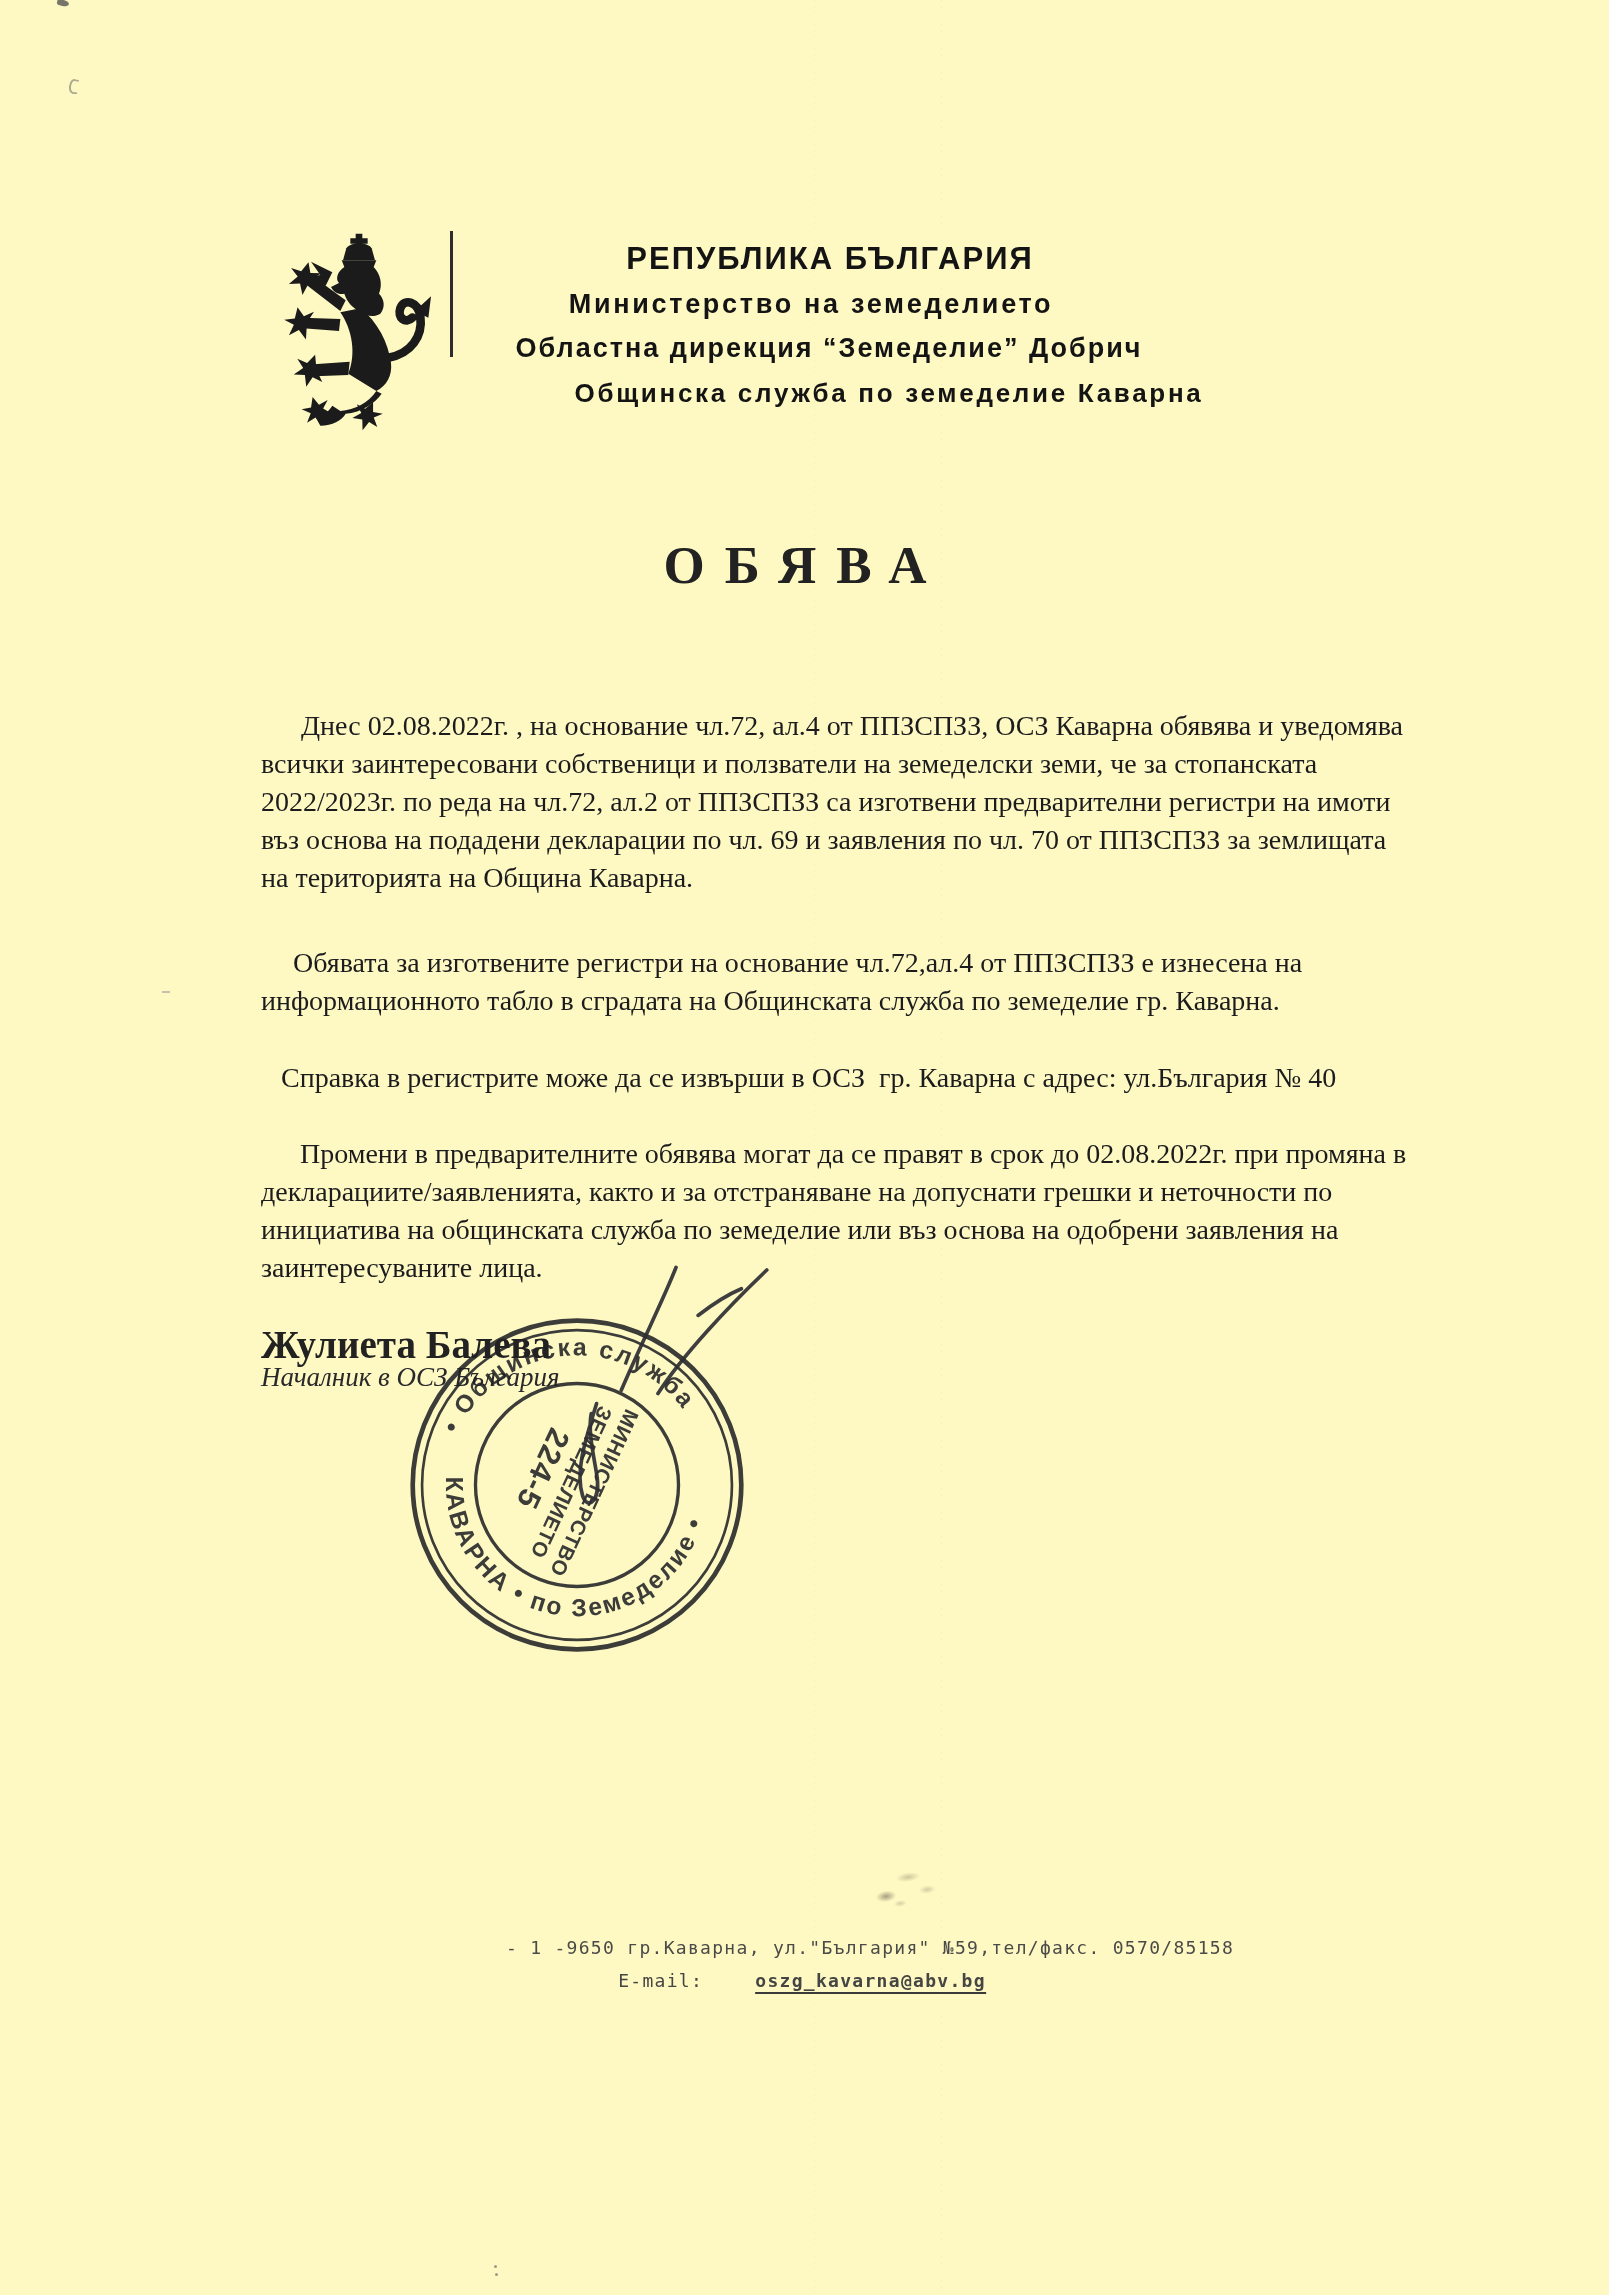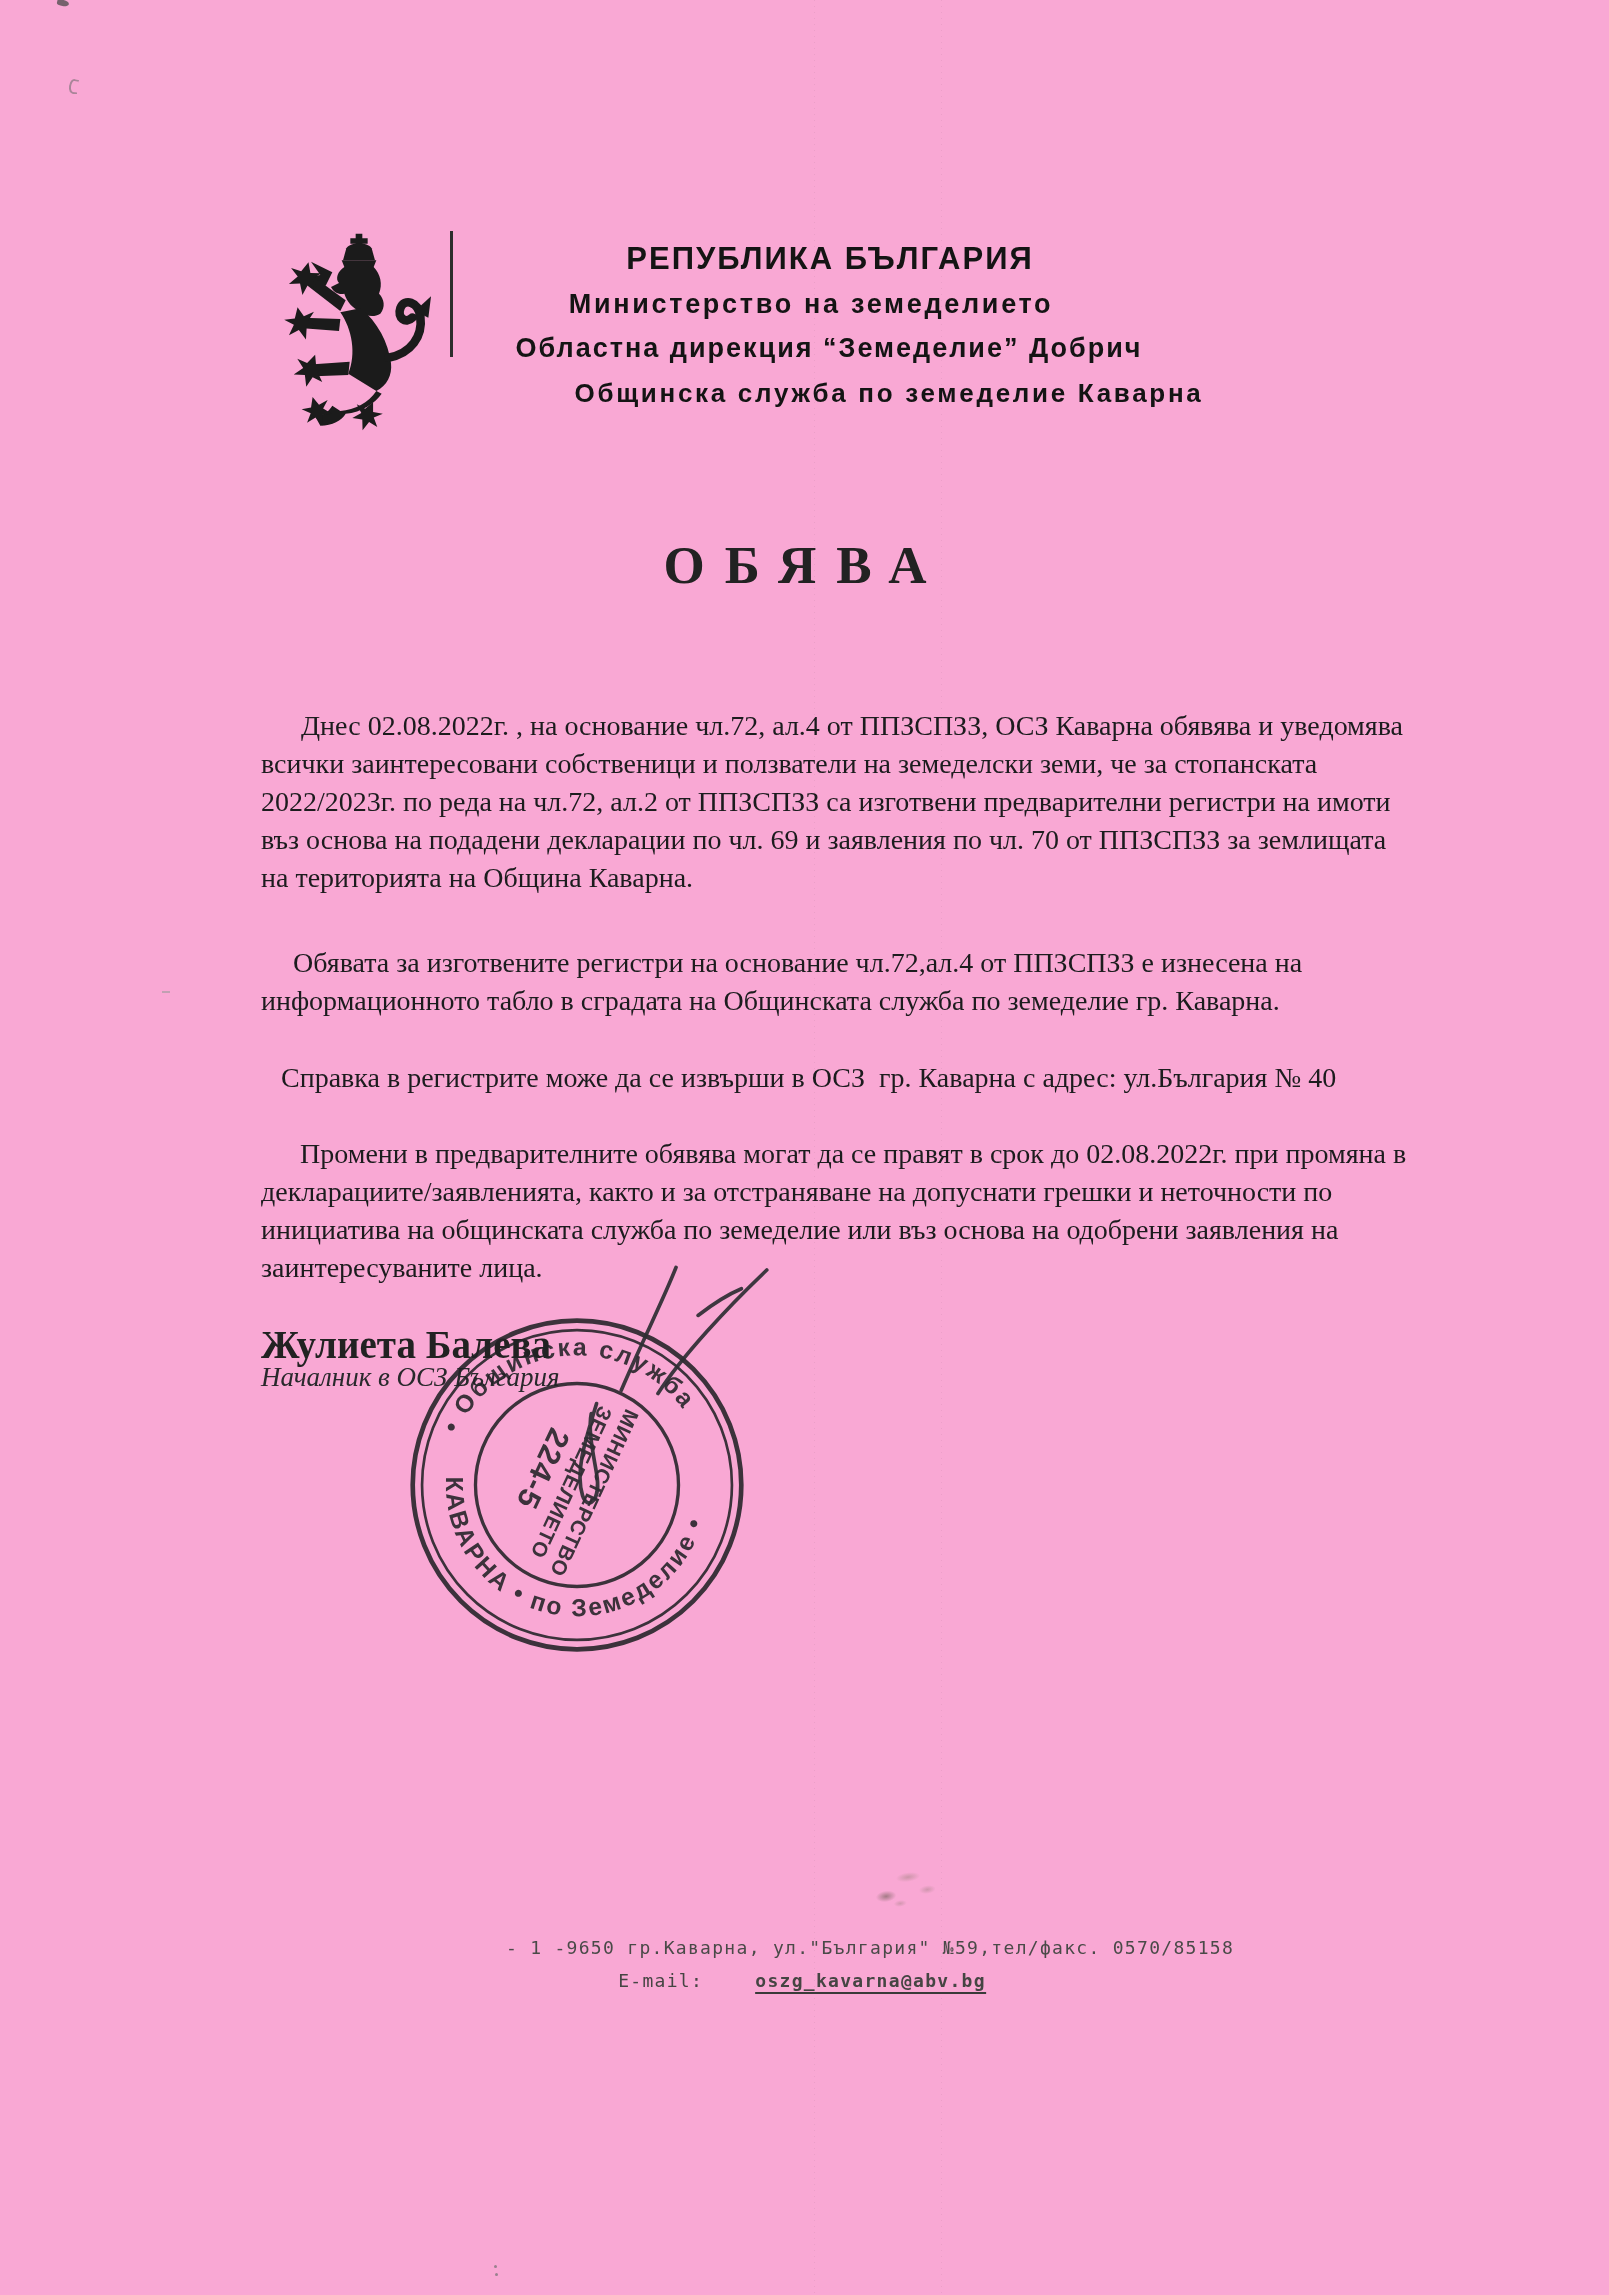--- a/index.html
+++ b/index.html
@@ -1,19 +1,19 @@
 <!DOCTYPE html>
 <html style="font-size:10.7px"><head>
 <meta charset="utf-8">
 <style>
   html,body{margin:0;padding:0;background:#888;}
   .page{
     position:relative;
     width:1610px;height:2295px;
-    background:#f9a8d4;
+    background:#fef9c3;
     overflow:hidden;
     font-family:"Liberation Serif", serif;
     color:#1e1e20;
   }
   
   .scanline{
     position:absolute;top:0;width:1.3px;height:2295px;
     background:repeating-linear-gradient(to bottom, rgba(0,0,0,0.055) 0 1.3px, transparent 1.3px 6px);
     pointer-events:none;
   }

